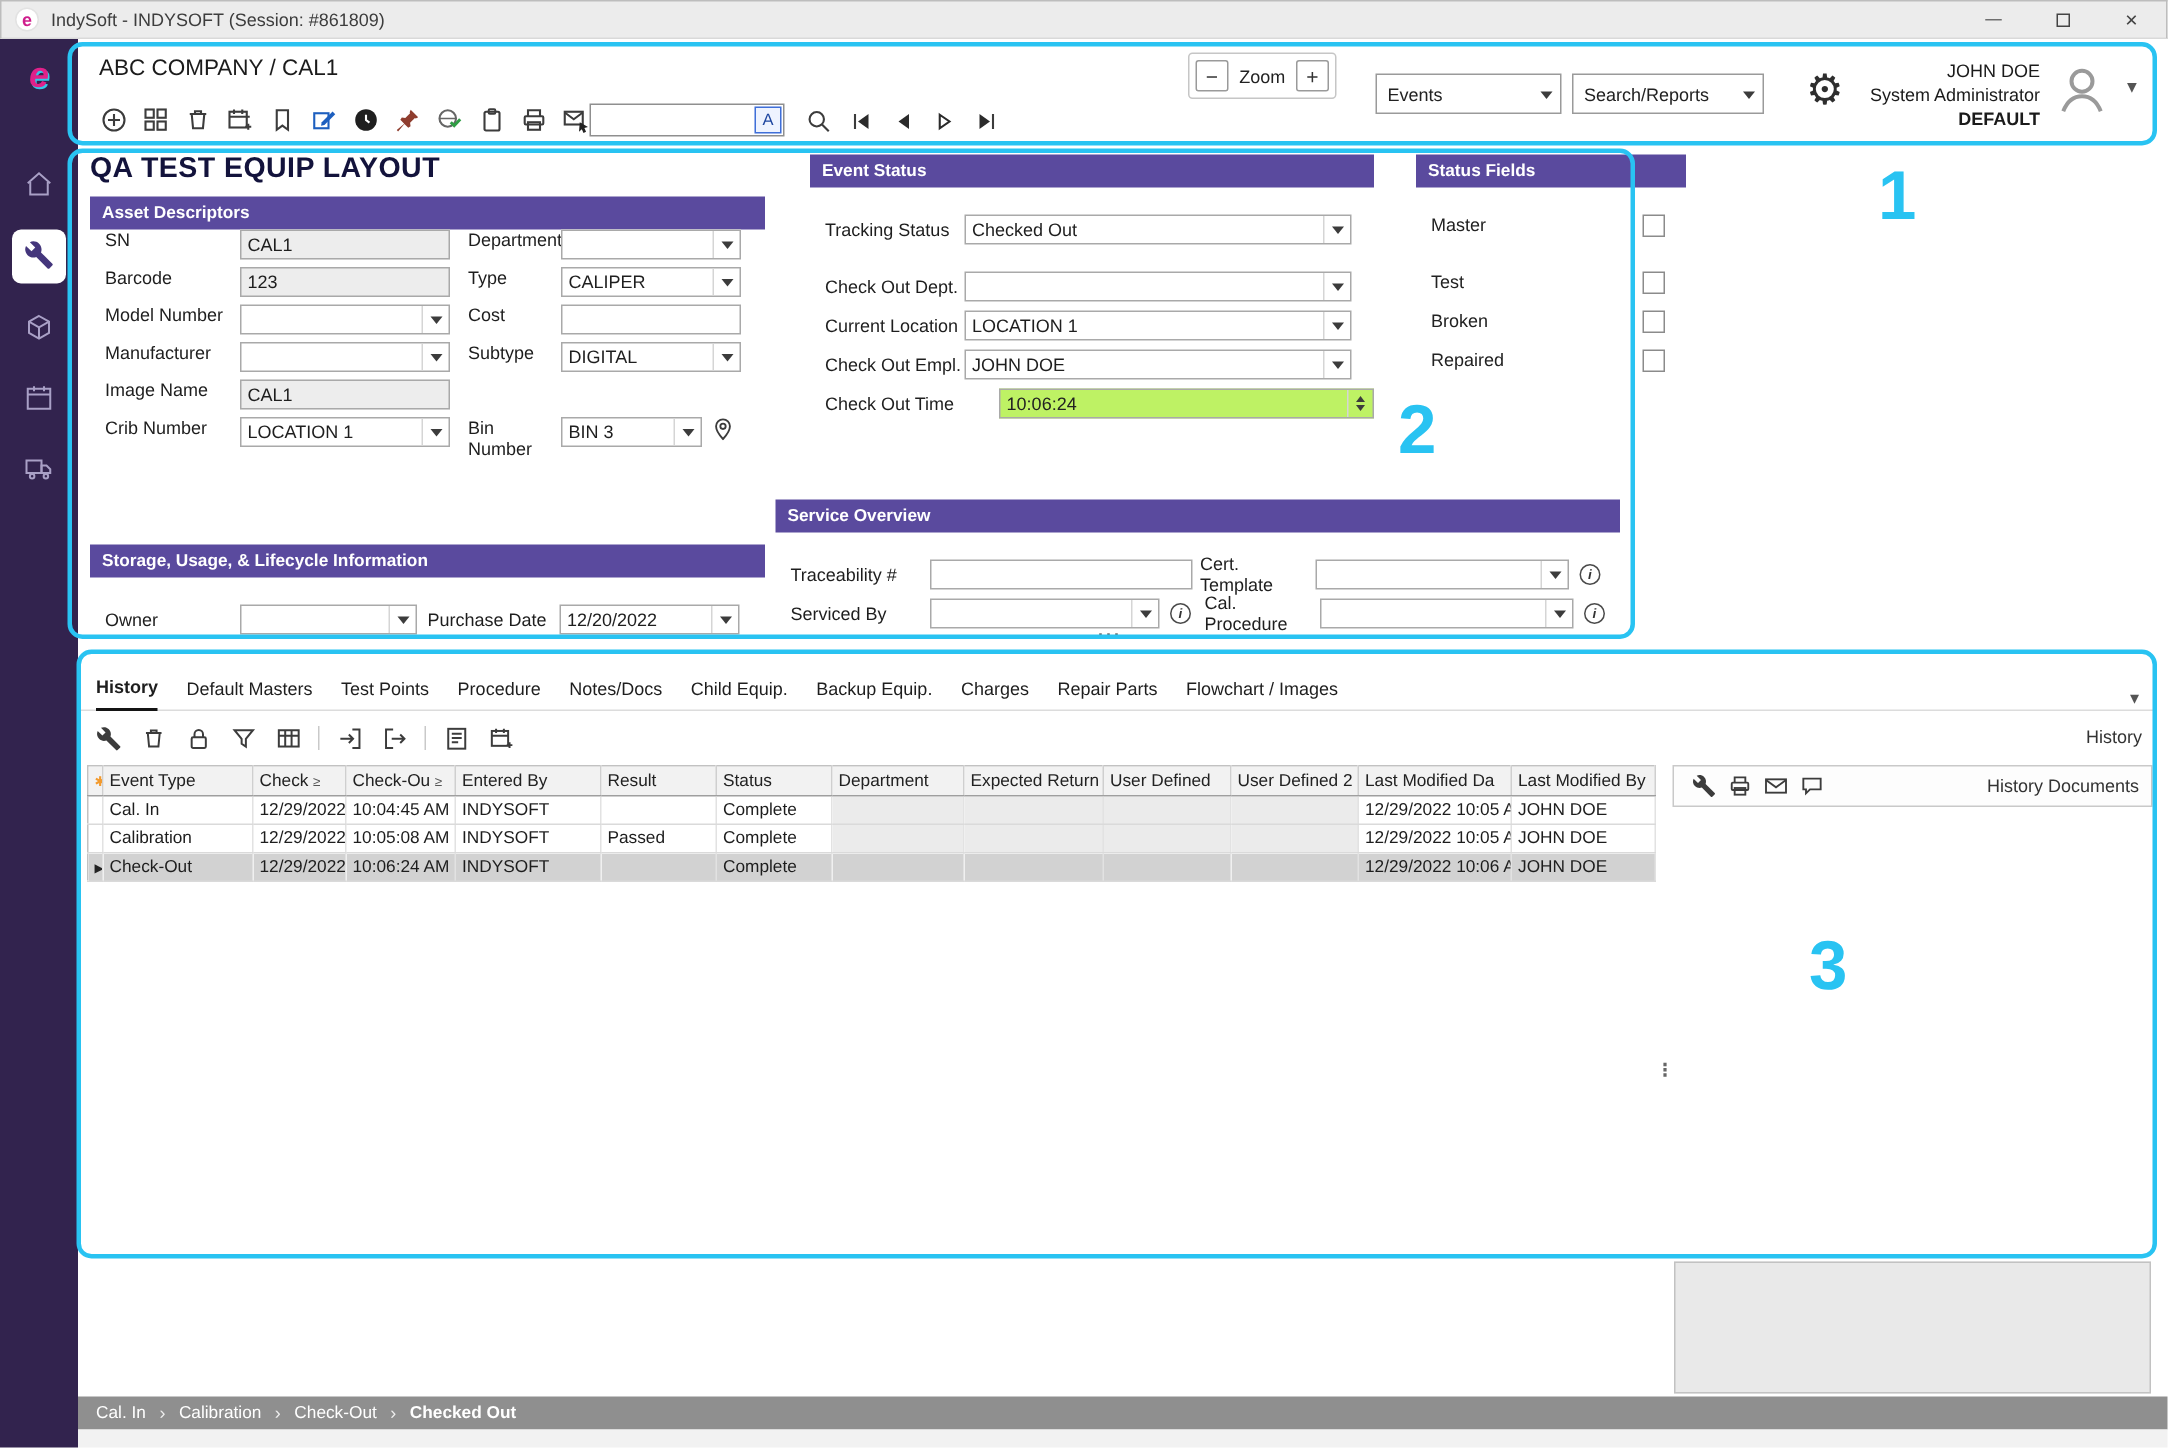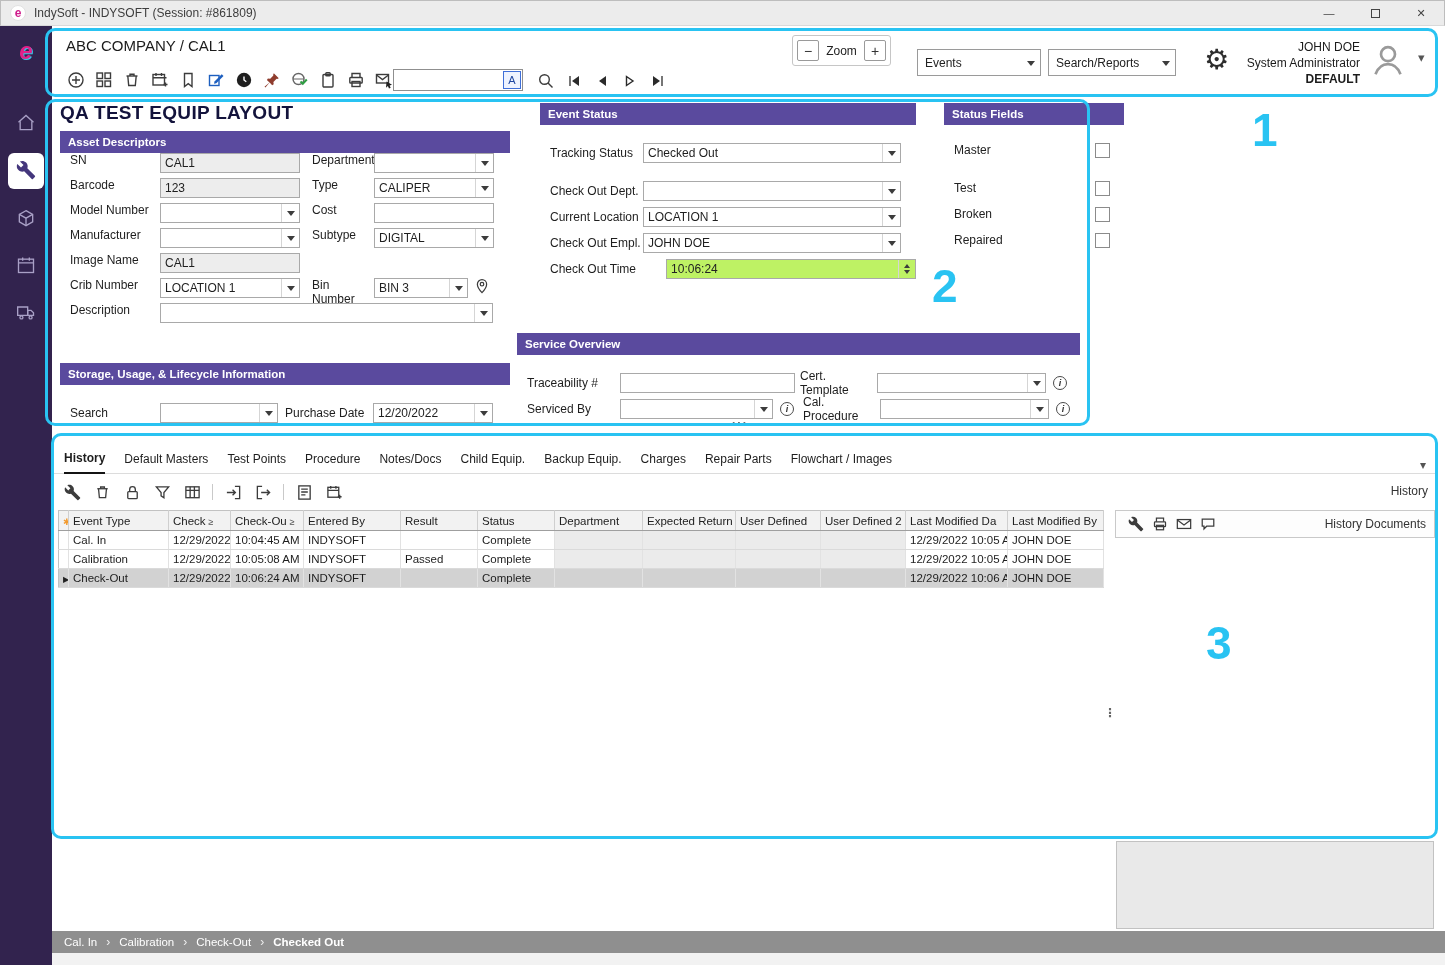--- a/index.html
+++ b/index.html
@@ -410,33 +410,26 @@
           <span class="val">BIN 3</span>
           <span class="arr"></span>
         </span>
       <span class="pinicon">
           <svg viewBox="0 0 18 18">
             <path d="M9 1.8A5.2 5.2 0 0 0 3.8 7C3.8 11 9 16.5 9 16.5S14.2 11 14.2 7A5.2 5.2 0 0 0 9 1.8z"></path>
             <circle cx="9" cy="7" r="2"></circle>
           </svg>
         </span>
     </div>
-    <div class="frow">
-      <span class="lbl1">Description</span>
-      <span class="dd w333">
-          <span class="val"></span>
-          <span class="arr"></span>
-        </span>
-    </div>
   </div>
 
   <div class="panel" style="left:8px;top:264px;width:450px">
     <div class="phead">Storage, Usage, &amp; Lifecycle Information</div>
     <div class="erow gap">
-      <span class="lbl1">Search</span>
+      <span class="lbl1">Owner</span>
       <span class="dd w118">
           <span class="val"></span>
           <span class="arr"></span>
         </span>
       <span class="lbl2b">Purchase Date</span>
       <span class="dd w120">
           <span class="val">12/20/2022</span>
           <span class="arr"></span>
         </span>
     </div>

